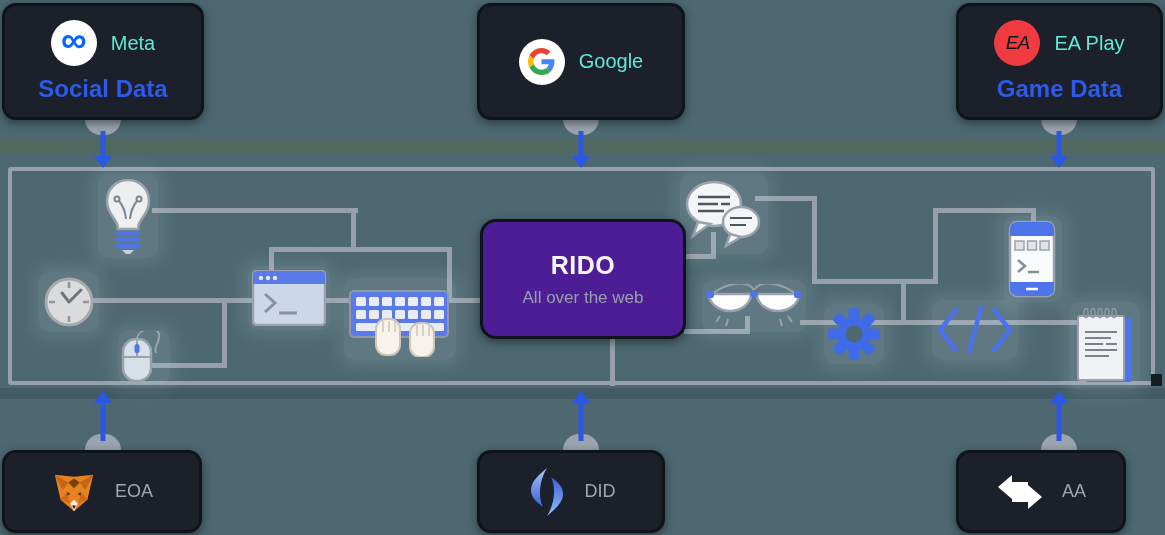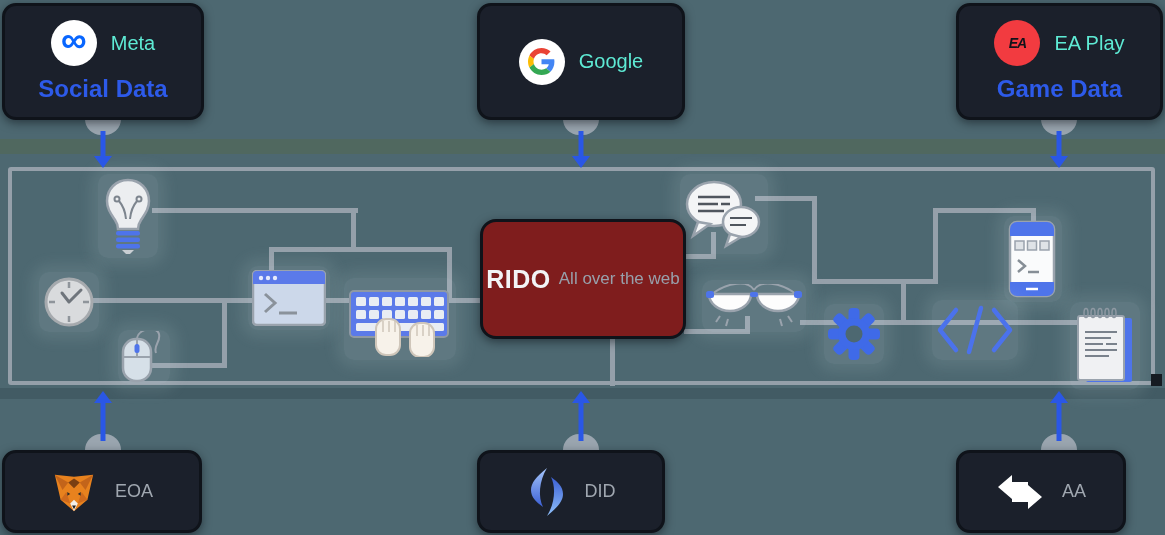--- a/index.html
+++ b/index.html
@@ -23,28 +23,28 @@
     box-sizing:border-box; box-shadow:0 3px 10px rgba(8,12,18,0.5); z-index:3;
     display:flex; flex-direction:column; align-items:center; justify-content:center; }
   .top-card { top:3px; height:117px; gap:9px; }
   .bottom-card { top:450px; height:83px; flex-direction:row; gap:18px; }
   .brand-row { display:flex; align-items:center; gap:14px; }
   .logo-circle { width:46px; height:46px; border-radius:50%; display:flex;
     align-items:center; justify-content:center; overflow:hidden; }
   .logo-white { background:#ffffff; }
   .logo-red { background:#f23b40; }
   .meta-inf { font-size:36px; font-weight:bold; color:#0866ff; line-height:36px; margin-top:-6px; }
-  .ea-text { font-size:14px; font-weight:bold; font-style:italic; color:#10131a; letter-spacing:-1px; }
+  .ea-text { font-size:19px; font-weight:normal; font-style:italic; color:#10131a; letter-spacing:-1px; }
   .brand-name { font-size:20px; color:#5eead4; }
   .data-label { font-size:24px; font-weight:bold; color:#2d5ae9; }
   .bottom-label { font-size:18px; color:#a0a7b0; }
 
   .center-node { position:absolute; left:480px; top:219px; width:206px; height:120px;
-    background:#7f1d1d; border:3px solid #0f131a; border-radius:16px; box-sizing:border-box;
-    display:flex; flex-direction:row; align-items:center; justify-content:center; gap:8px;
+    background:#4c1d95; border:3px solid #0f131a; border-radius:16px; box-sizing:border-box;
+    display:flex; flex-direction:column; align-items:center; justify-content:center; gap:8px;
     box-shadow:0 3px 10px rgba(8,12,18,0.5); z-index:3; }
   .center-title { font-size:25px; font-weight:bold; color:#f2f4f6; letter-spacing:0.5px; }
   .center-sub { font-size:17px; color:#98a0ab; }
 
   .notch { position:absolute; width:36px; height:16px; background:#9aa5af; z-index:2; }
   .notch-down { border-radius:0 0 18px 18px; top:119px; }
   .notch-up { border-radius:18px 18px 0 0; top:434px; }
   .arrow { position:absolute; z-index:3; }
   .corner-sq { position:absolute; left:1151px; top:374px; width:11px; height:12px;
     background:#161b22; z-index:2; }

